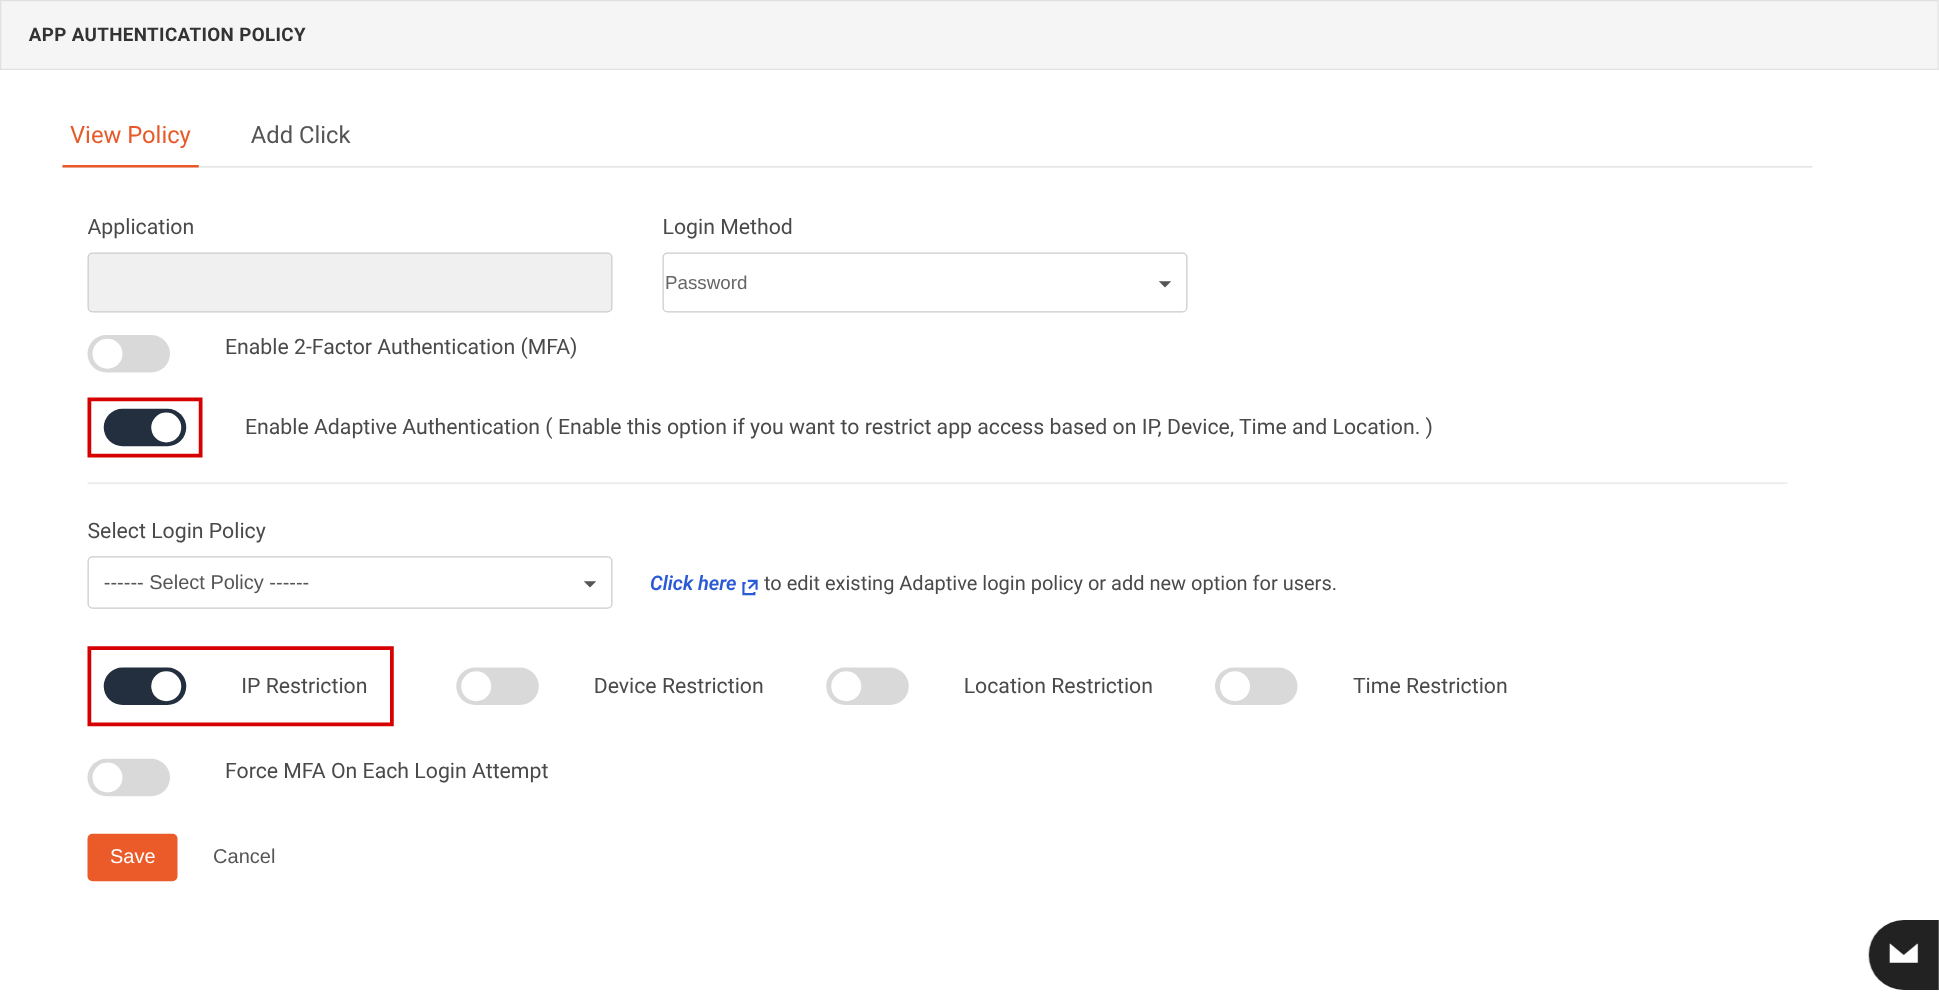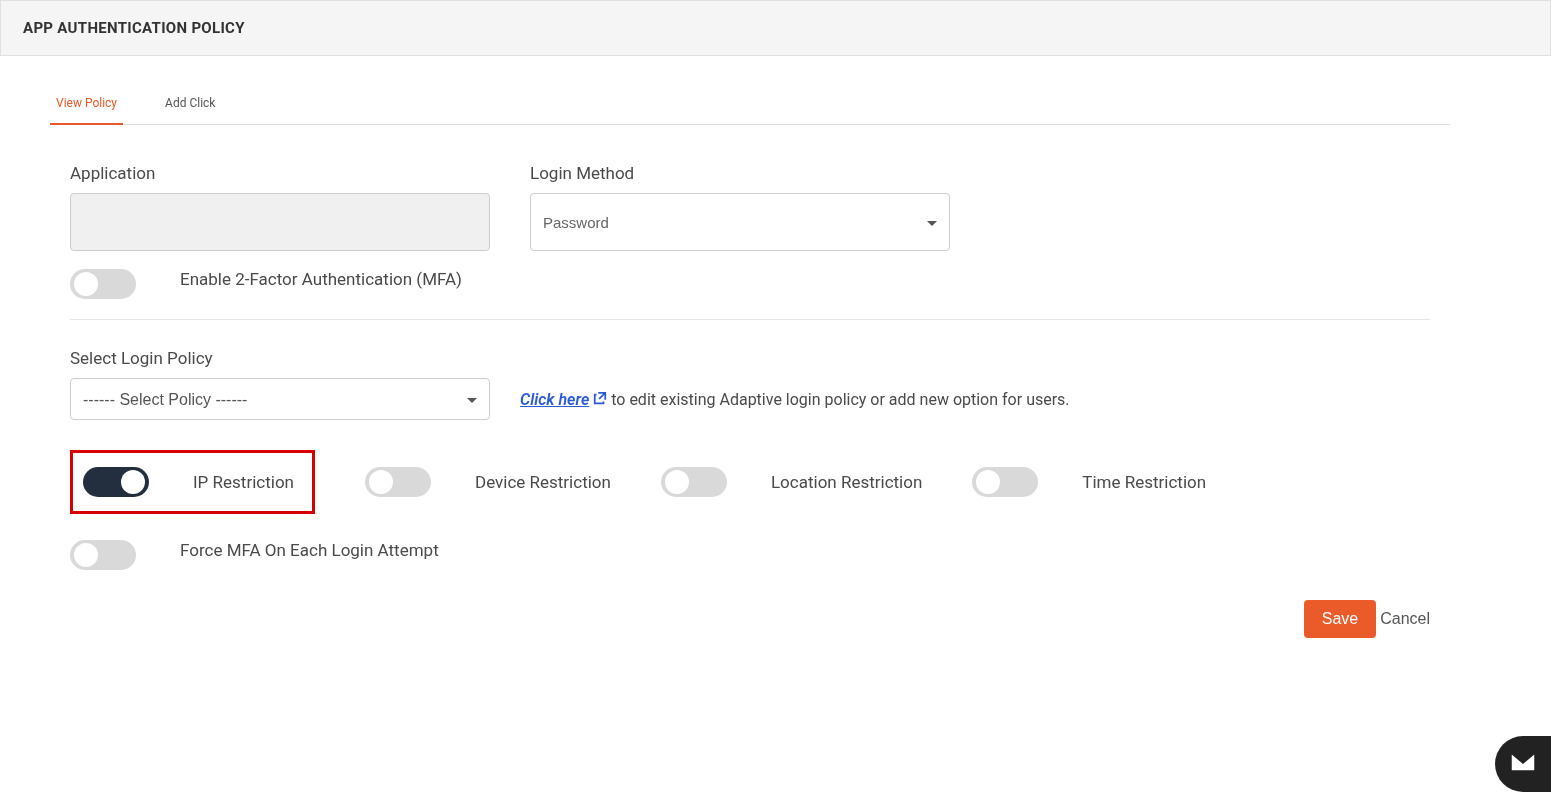--- a/index.html
+++ b/index.html
@@ -25,21 +25,21 @@
     max-width: 1500px;
   }
   .tabs {
     display: flex;
     border-bottom: 1px solid #ddd;
     margin-bottom: 38px;
   }
   .tab {
     padding: 10px 6px 12px 6px;
     margin-right: 36px;
-    font-size: 12px;
+    font-size: 19px;
     color: #555;
     cursor: pointer;
     border-bottom: 3px solid transparent;
     margin-bottom: -1px;
   }
   .tab.active {
     color: #e85a2a;
     border-bottom: 2px solid #e85a2a;
   }
   .form-area { padding: 0 20px; }
@@ -50,24 +50,24 @@
   }
   .field-group { flex: 0 0 420px; }
   .field-label {
     display: block;
     font-size: 17px;
     color: #4a4a4a;
     margin-bottom: 10px;
   }
   .text-input, .select-input {
     width: 100%;
-    height: 58px;
+    height: 48px;
     border: 1px solid #ccc;
     border-radius: 4px;
-    padding: 0 12px;
+    padding: 0 1px;
     font-size: 15px;
     color: #666;
     background: #fff;
   }
   .text-input[disabled] { background: #f0f0f0; }
   .select-wrap { position: relative; }
   .select-input { appearance: none; padding-right: 34px; }
   .chevron {
     position: absolute;
     right: 12px; top: 50%;
@@ -131,24 +131,23 @@
     padding: 0 12px;
     font-size: 16px;
     color: #555;
     background: #fff;
     appearance: none;
   }
   .link-text {
     color: #2a5ad6;
     font-style: italic;
     font-weight: 600;
-    text-decoration: underline;
     cursor: pointer;
     display: inline-flex;
-    align-items: flex-start;
+    align-items: flex-end;
     gap: 4px;
   }
   .ext-icon { width: 14px; height: 14px; }
   .ext-icon svg { width: 14px; height: 14px; fill: none; stroke: #2a5ad6; stroke-width: 2; }
   .hint-text { font-size: 16px; color: #4a4a4a; }
   .restrictions-row {
     display: flex;
     align-items: center;
     gap: 50px;
     margin-bottom: 26px;
@@ -164,23 +163,22 @@
   }
   .restriction-item .toggle-label,
   .restriction-item .r-label {
     margin-left: 44px;
     font-size: 17px;
     color: #4a4a4a;
   }
   .buttons-row {
     display: flex;
     align-items: center;
-    gap: 4px;
+    gap: 28px;
     margin-top: 30px;
-    justify-content: flex-end;
   }
   .btn-save {
     background: #eb5a29;
     color: #fff;
     border: none;
     border-radius: 4px;
     padding: 10px 18px;
     font-size: 16px;
     cursor: pointer;
   }
@@ -243,20 +241,28 @@
       </div>
     </div>
 
     <div class="toggle-row">
       <div class="toggle off">
           <div class="knob"></div>
         </div>
       <div class="toggle-label">Enable 2-Factor Authentication (MFA)</div>
     </div>
 
+    <div class="adaptive-row">
+      <div class="highlight-box" style="margin:0;">
+        <div class="toggle on">
+            <div class="knob"></div>
+          </div>
+      </div>
+      <div class="adaptive-label">Enable Adaptive Authentication ( Enable this option if you want to restrict app access based on IP, Device, Time and Location. )</div>
+    </div>
 
     <hr class="divider">
 
     <label class="field-label">Select Login Policy</label>
     <div class="policy-row">
       <div class="policy-select-wrap select-wrap">
         <select class="policy-select">
           <option>------ Select Policy ------</option>
         </select>
         <span class="chevron">

